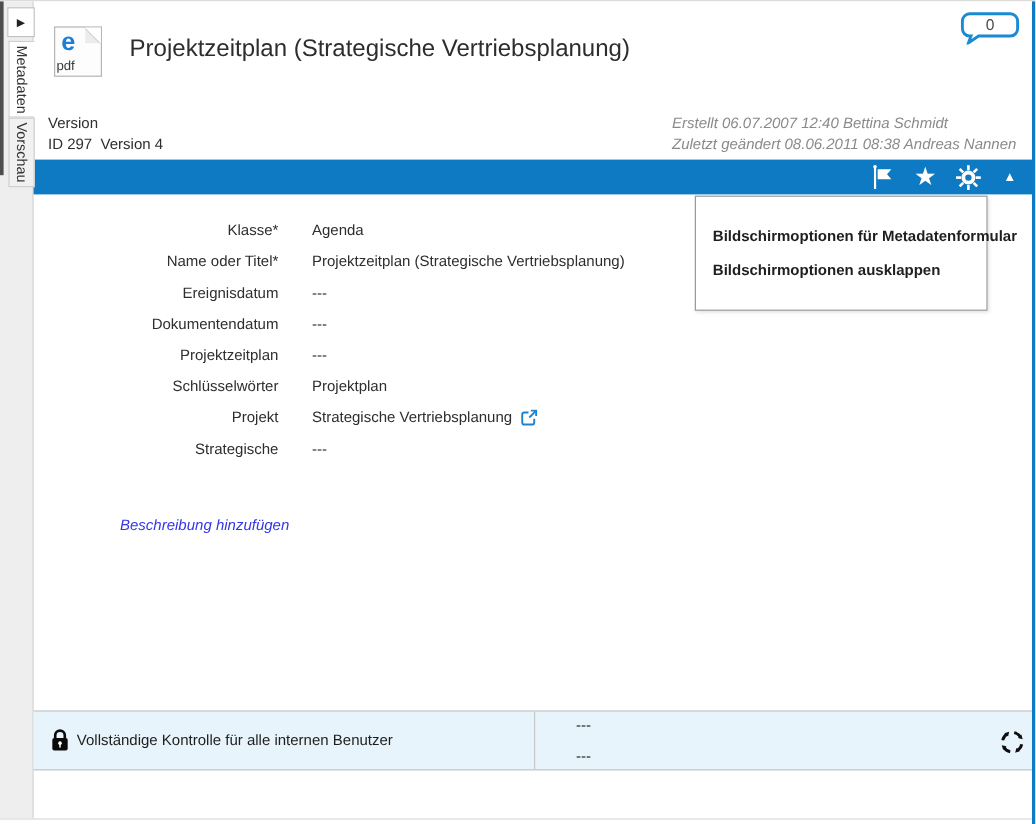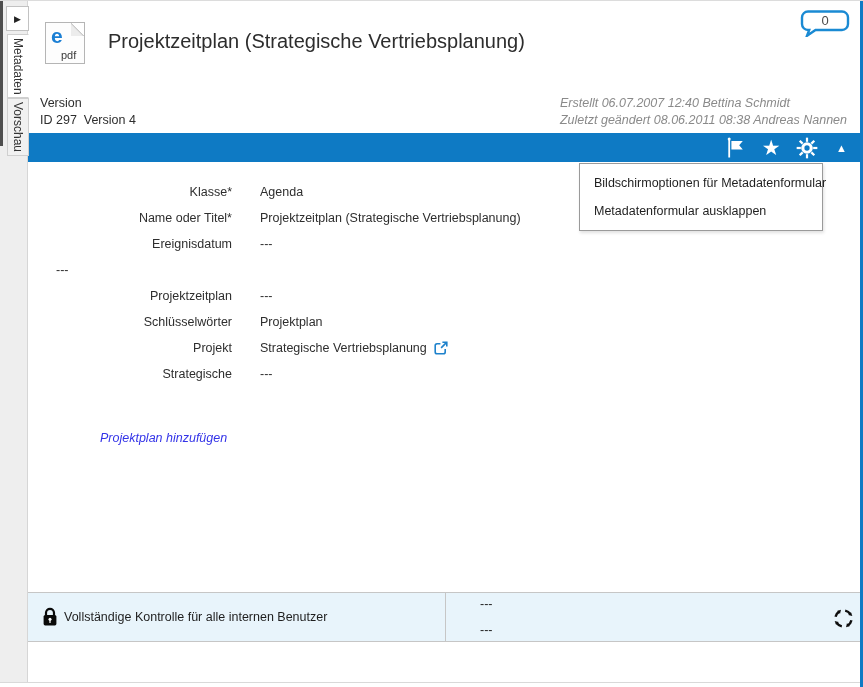--- a/index.html
+++ b/index.html
@@ -30,21 +30,21 @@
   .vtab.inactive { background:#f1f1f1; }
   #tab-metadaten { top:33px; height:64px; }
   #tab-vorschau  { top:97px; height:58px; }
 
   
   .doc-icon { position:absolute; left:45px; top:21px; width:40px; height:42px;
     background:#fdfdfd; border:1px solid #b5b5b5; }
   .doc-fold { position:absolute; top:0; right:0; width:13px; height:13px;
     background:linear-gradient(to bottom left, #ffffff 49%, #c9c9c9 50%, #ececec 58%); }
   .doc-e { position:absolute; left:5px; top:1px; font-size:21px; font-weight:bold; color:#1b7fd4; }
-  .doc-pdf { position:absolute; left:15px; bottom:2px; font-size:11px; color:#3a3a3a; }
+  .doc-pdf { position:absolute; left:1px; bottom:2px; font-size:11px; color:#3a3a3a; }
 
   .page-title { position:absolute; left:108px; top:29px; font-size:20px; color:#2d2d2d; white-space:nowrap; }
 
   .bubble { position:absolute; left:800px; top:9px; width:50px; height:27px; cursor:pointer; }
   .bubble svg { position:absolute; left:0; top:0; }
   .bubble-count { position:absolute; left:0; top:3px; width:100%; text-align:center; font-size:13px; color:#4a4a4a; }
 
   .meta-left  { position:absolute; left:40px; top:94px; font-size:12.5px; color:#2e2e2e; line-height:17px; }
   .meta-left .id-line { white-space:pre; }
   .meta-right { position:absolute; right:16px; top:94px; text-align:left; font-style:italic;
@@ -55,21 +55,21 @@
     position:absolute; left:28px; top:132px; width:832px; height:29px; background:#0e7ac4;
     display:flex; align-items:center; justify-content:flex-end; gap:14px; padding-right:13px;
   }
   .tb-icon { width:22px; height:22px; display:flex; align-items:center; justify-content:center; cursor:pointer; }
   .tb-star { color:#ffffff; font-size:21px; line-height:21px; }
   .tb-collapse { color:#ffffff; font-size:11px; margin-left:4px; cursor:pointer; }
 
   
   .menu {
     position:absolute; left:579px; top:162px; width:244px; background:#ffffff;
-    border:1px solid #9a9a9a; box-shadow:1px 2px 3px rgba(0,0,0,0.12); padding:5px 0; z-index:5;
+    border:1px solid #9a9a9a; box-shadow:1px 2px 3px rgba(0,0,0,0.12); padding:19px 0; z-index:5;font-weight:bold;
   }
   .menu-item { padding:7px 14px; font-size:12.5px; color:#1f1f1f; cursor:pointer; white-space:nowrap; }
 
   
   .form { position:absolute; left:28px; top:178px; width:620px; }
   .frow { display:flex; height:26px; align-items:center; font-size:12.5px; color:#2e2e2e; }
   .flabel { width:204px; text-align:right; flex:none; }
   .fvalue { margin-left:28px; display:flex; align-items:center; gap:7px; white-space:nowrap; }
   .ext-link { display:inline-flex; cursor:pointer; }
 
@@ -161,37 +161,38 @@
           </g>
         </g>
         <circle cx="10" cy="10" r="2.4" fill="#0e7ac4"></circle>
       </svg>
     </div>
     <span class="tb-collapse"><span>▲</span></span>
   </div>
 
   <div class="menu">
     <div class="menu-item">Bildschirmoptionen für Metadatenformular</div>
-    <div class="menu-item">Metadatenformular ausklappen</div>
+    <div class="menu-item">Bildschirmoptionen ausklappen</div>
   </div>
 
   <div class="form">
     <div class="frow">
       <div class="flabel">Klasse*</div>
       <div class="fvalue">Agenda</div>
     </div>
     <div class="frow">
       <div class="flabel">Name oder Titel*</div>
       <div class="fvalue">Projektzeitplan (Strategische Vertriebsplanung)</div>
     </div>
     <div class="frow">
       <div class="flabel">Ereignisdatum</div>
       <div class="fvalue">---</div>
     </div>
     <div class="frow">
+      <div class="flabel">Dokumentendatum</div>
       <div class="fvalue">---</div>
     </div>
     <div class="frow">
       <div class="flabel">Projektzeitplan</div>
       <div class="fvalue">---</div>
     </div>
     <div class="frow">
       <div class="flabel">Schlüsselwörter</div>
       <div class="fvalue">Projektplan</div>
     </div>
@@ -207,21 +208,21 @@
           </svg>
         </span>
       </div>
     </div>
     <div class="frow">
       <div class="flabel">Strategische</div>
       <div class="fvalue">---</div>
     </div>
   </div>
 
-  <div class="add-prop">Projektplan hinzufügen</div>
+  <div class="add-prop">Beschreibung hinzufügen</div>
 
   <div class="footer">
     <div class="perm">
       <span class="lock-wrap">
         <svg width="16" height="20" viewBox="0 0 16 20">
           <path d="M4 8.2 V5.8 a4 4 0 0 1 8 0 V8.2" fill="none" stroke="#0a0a0a" stroke-width="2.2"></path>
           <rect x="1.6" y="8" width="12.8" height="10.4" rx="1.6" fill="#0a0a0a"></rect>
           <circle cx="8" cy="12.3" r="1.5" fill="#ffffff"></circle>
           <rect x="7.4" y="12.8" width="1.2" height="3.2" fill="#ffffff"></rect>
         </svg>

